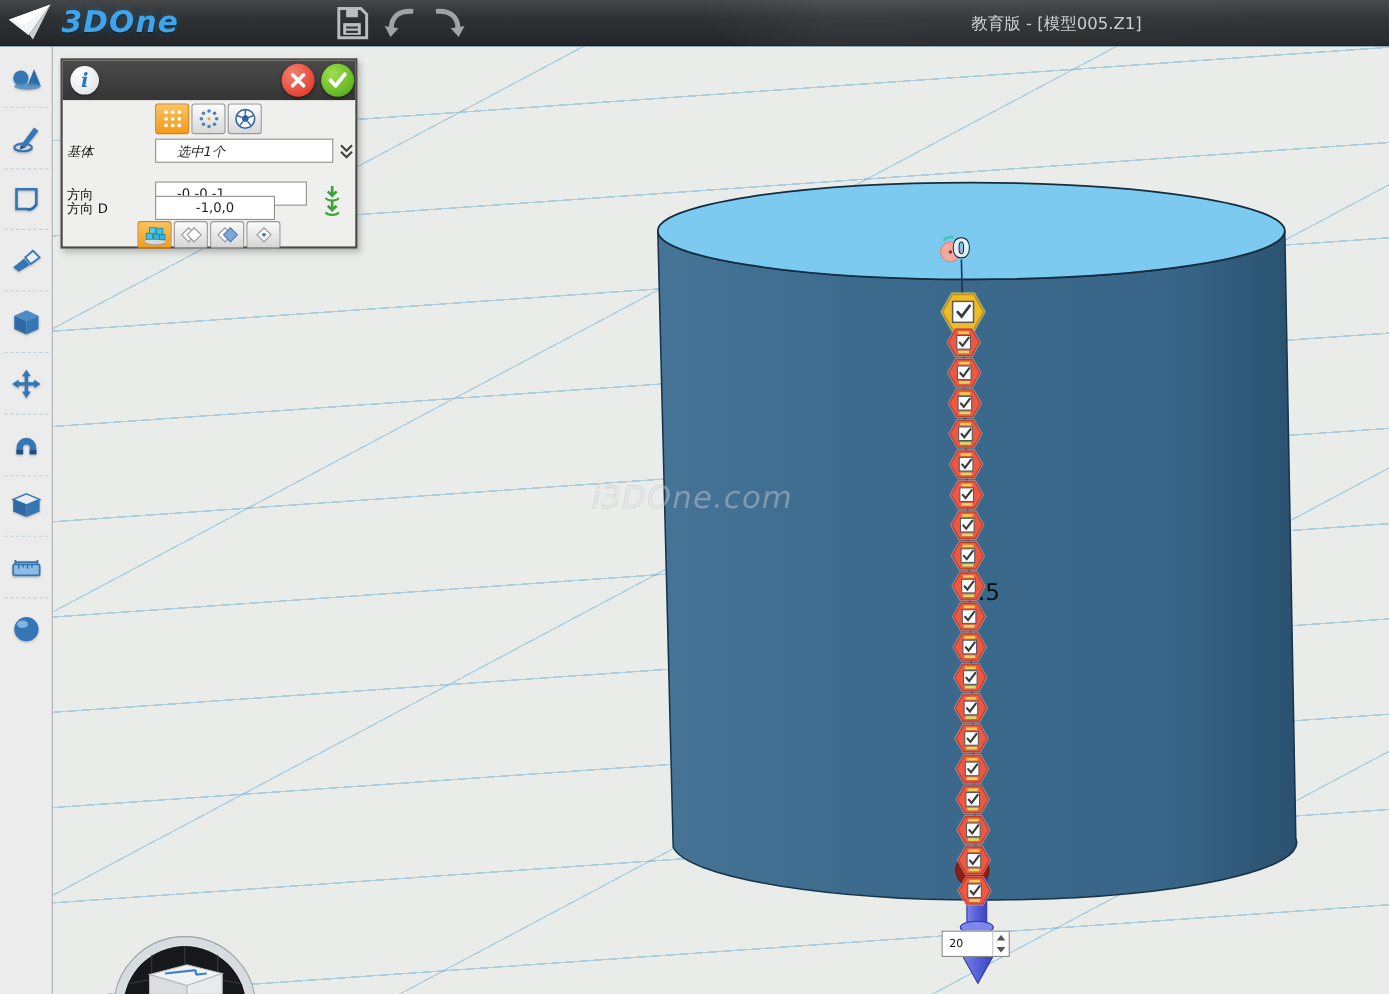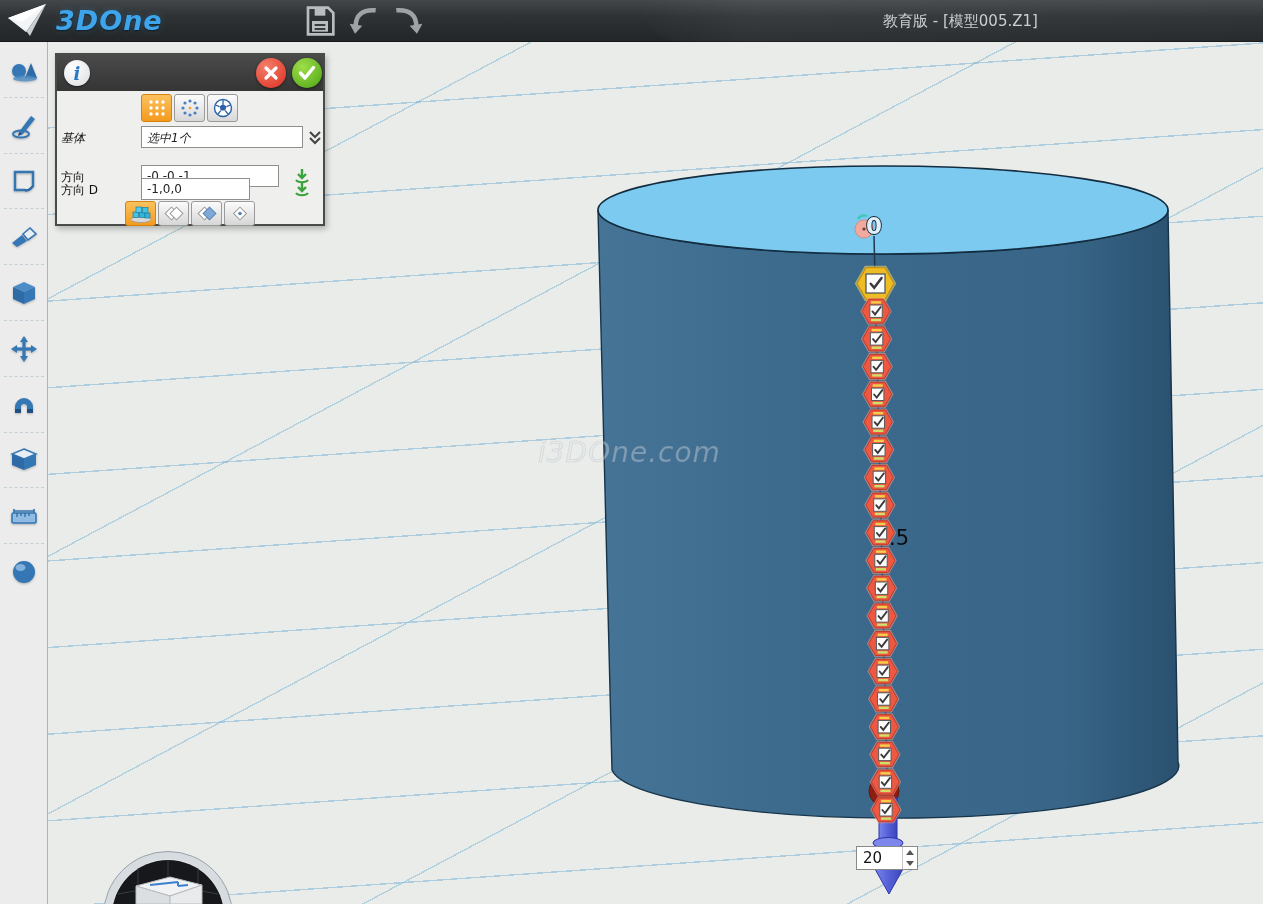--- a/index.html
+++ b/index.html
@@ -52,32 +52,32 @@
     color:#fff; font-size:17px; font-weight:bold; box-shadow:0 1px 3px rgba(0,0,0,0.5); }
   .cancel-btn { left:199px; background:radial-gradient(circle at 35% 30%,#f47f6d,#dc2e1e); }
   .confirm-btn { left:235px; background:radial-gradient(circle at 35% 30%,#9ede4a,#4ca514); }
   .dlg-tabs { position:absolute; left:84px; top:39px; display:flex; gap:2px; }
   .dlg-tab { width:31px; height:28px; border:1px solid #9a9a9a; border-radius:3px;
     background:linear-gradient(180deg,#fcfcfc,#d8d8d8); display:flex; align-items:center; justify-content:center; cursor:pointer; }
   .dlg-tab.selected { background:linear-gradient(180deg,#fbc25e,#f49b1d); border-color:#d48212; }
   .dlg-row { position:absolute; left:0; width:100%; height:24px; }
   .dlg-row .lbl { position:absolute; left:4px; top:4px; color:#111; }
   .dlg-input { position:absolute; left:84px; top:0; height:22px; background:#fff; border:1px solid #8f8f8f;
-    padding:3px 5px; color:#222; cursor:text; }
+    padding:3px 19px; color:#222; cursor:text; }
   .chevron-btn { position:absolute; left:250px; top:3px; width:16px; height:18px; cursor:pointer; }
   .pick-btn { position:absolute; left:236px; top:2px; width:18px; height:18px; cursor:pointer; }
   .dlg-opts { position:absolute; left:68px; top:146px; display:flex; gap:2px; }
   .opt-btn { width:31px; height:25px; border:1px solid #9a9a9a; border-radius:3px;
     background:linear-gradient(180deg,#fbfbfb,#d6d6d6); display:flex; align-items:center; justify-content:center; cursor:pointer; }
   .opt-btn.selected { background:linear-gradient(180deg,#fbc25e,#f49b1d); border-color:#d48212; }
 
   
   .spin-box { position:absolute; left:856px; top:846px; width:62px; height:24px; background:#fff;
     border:1px solid #8a8a8a; display:flex; z-index:20; }
-  .spin-box input { flex:1; width:40px; border:none; outline:none; font-size:15px; padding-left:6px;
+  .spin-box input { flex:1; width:40px; border:none; outline:none; font-size:10px; padding-left:6px;
     font-family:inherit; color:#111; background:transparent; }
   .spin-arrows { width:15px; border-left:1px solid #c9c9c9; display:flex; flex-direction:column; }
   .spin-up,.spin-down { flex:1; display:flex; align-items:center; justify-content:center; cursor:pointer; }
   .spin-up::after { content:""; border-left:4px solid transparent; border-right:4px solid transparent; border-bottom:5px solid #555; }
   .spin-down::after { content:""; border-left:4px solid transparent; border-right:4px solid transparent; border-top:5px solid #555; }
 
   
   .navwheel { position:absolute; left:98px; top:844px; width:142px; height:60px; z-index:15; cursor:pointer; }
 </style>
 </head>
@@ -459,21 +459,21 @@
       <span class="lbl">方向</span>
       <div class="dlg-input" style="width:138px;">-0,-0,-1</div>
       <svg class="pick-btn" viewBox="0 0 18 18">
         <path d="M9 2 V10 M5 7 L9 11 L13 7" fill="none" stroke="#3aa23a" stroke-width="2.4"></path>
         <path d="M3 13 c2 3 10 3 12 0" fill="none" stroke="#3aa23a" stroke-width="2"></path>
       </svg>
     </div>
 
     <div class="dlg-row" style="top:123px;">
       <span class="lbl">方向  D</span>
-      <div class="dlg-input" style="width:109px;">-1,0,0</div>
+      <div class="dlg-input" style="width:109px;text-align:center;">-1,0,0</div>
       <svg class="pick-btn" viewBox="0 0 18 18">
         <path d="M9 2 V10 M5 7 L9 11 L13 7" fill="none" stroke="#3aa23a" stroke-width="2.4"></path>
         <path d="M3 13 c2 3 10 3 12 0" fill="none" stroke="#3aa23a" stroke-width="2"></path>
       </svg>
     </div>
 
     <div class="dlg-opts">
       <div class="opt-btn selected">
         <svg width="22" height="18" viewBox="0 0 22 18">
           <ellipse cx="11" cy="14.5" rx="10" ry="3" fill="#d8d8d8" stroke="#9a9a9a" stroke-width="0.8"></ellipse>

